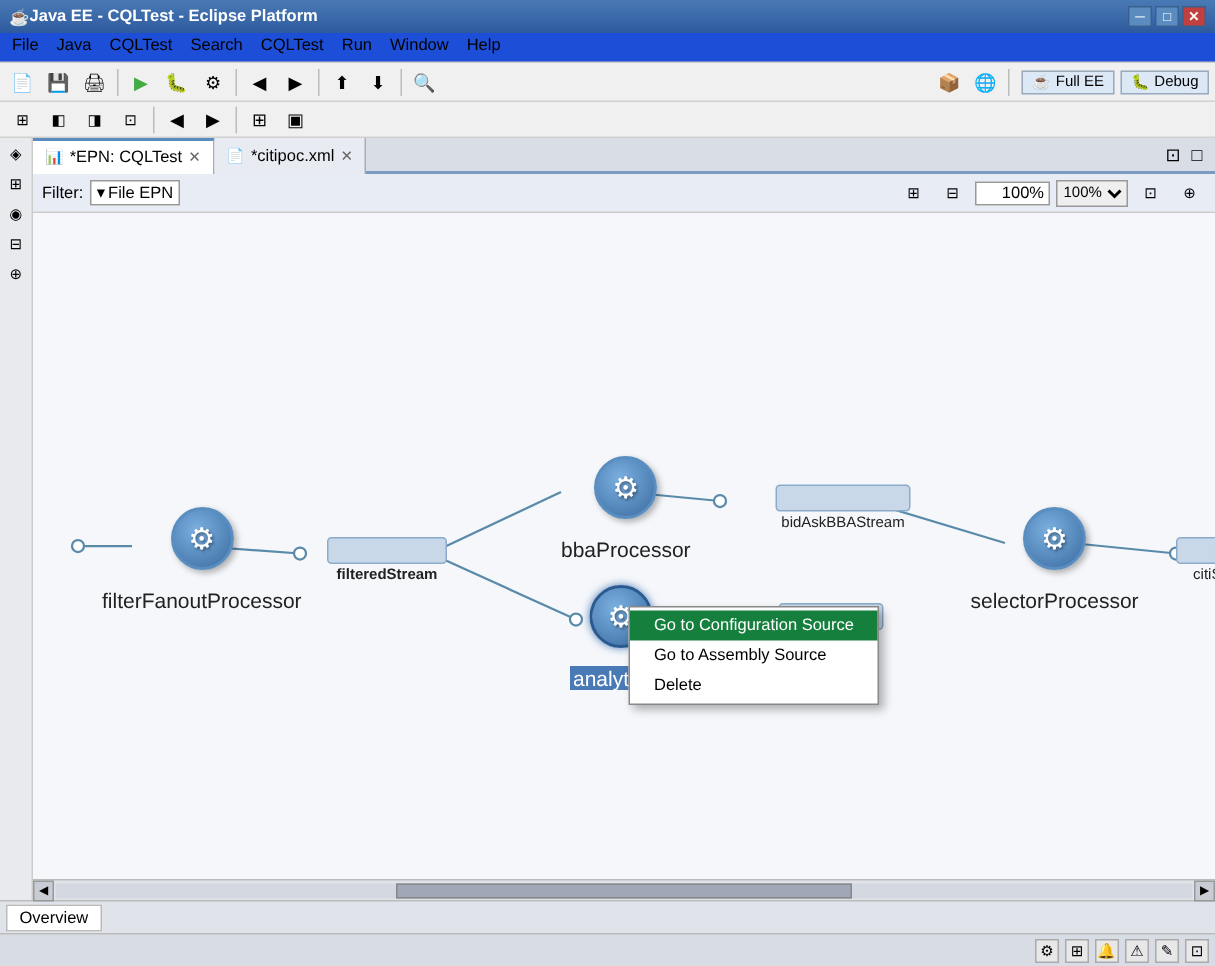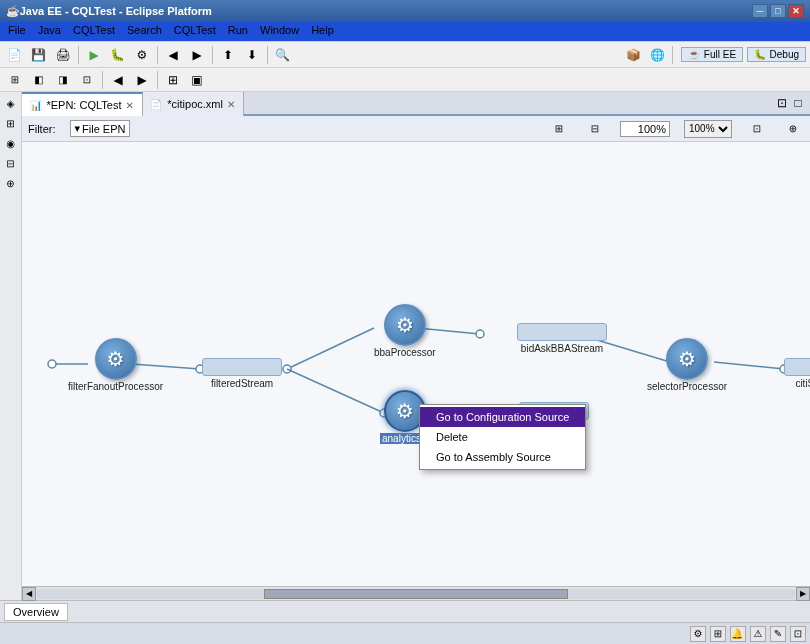--- a/index.html
+++ b/index.html
@@ -115,21 +115,21 @@
     .tab.active { background: white; border-top: 2px solid #5a8cc0; }
     .tab .tab-close { font-size: 10px; color: #666; }
 
     
     #filter-bar {
       background: #e8ecf4;
       height: 26px;
       display: flex;
       align-items: center;
       padding: 0 6px;
-      gap: 14px;
+      gap: 4px;
       border-bottom: 1px solid #ccc;
     }
     .filter-dropdown {
       display: flex; align-items: center; gap: 2px; background: white;
       border: 1px solid #999; padding: 1px 4px; font-size: 11px; cursor: pointer;
     }
     .zoom-input {
       width: 50px; background: white; border: 1px solid #999; padding: 1px 3px;
       font-size: 11px; text-align: right;
     }
@@ -156,21 +156,21 @@
       background: radial-gradient(circle at 40% 35%, #7ab0e0, #3a6aa0);
       border: 2px solid #5a8ec0;
       display: flex; align-items: center; justify-content: center;
       box-shadow: 2px 2px 4px rgba(0,0,0,0.3);
       position: relative;
     }
     .gear {
       font-size: 20px; color: white; text-shadow: 1px 1px 2px rgba(0,0,0,0.4);
     }
     .node-label {
-      font-size: 10px; color: #222; margin-top: 1px; text-align: center; white-space: nowrap;
+      font-size: 14px; color: #222; margin-top: 12px; text-align: center; white-space: nowrap;
     }
     .node-label.selected { background: #4a7ab5; color: white; padding: 0 2px; }
 
     
     .stream {
       position: absolute;
       display: flex;
       flex-direction: column;
       align-items: center;
     }
@@ -201,21 +201,21 @@
       z-index: 100;
       min-width: 160px;
       padding: 2px 0;
     }
     .ctx-item {
       padding: 4px 16px;
       font-size: 11px;
       cursor: pointer;
       white-space: nowrap;
     }
-    .ctx-item.highlighted { background: #4c1d95; color: white; text-align: right; }
+    .ctx-item.highlighted { background: #15803d; color: white; text-align: right; }
 
     
     #bottom-tabs {
       height: 22px;
       background: #e0e4ea;
       border-top: 1px solid #bbb;
       display: flex;
       align-items: center;
       padding: 0 4px;
     }
@@ -394,21 +394,21 @@
         <circle class="dot" cx="30" cy="222" r="4"></circle>
       </svg>
 
       <div class="node" style="left:46px; top:196px;">
         <div class="node-icon">
           <span class="gear">⚙</span>
         </div>
         <span class="node-label">filterFanoutProcessor</span>
       </div>
 
-      <div class="stream" style="left:180px; top:216px;">
+      <div class="stream" style="left:196px; top:216px;font-weight:bold;">
         <div class="stream-pipe h" style="width:80px;"></div>
         <span class="stream-label">filteredStream</span>
       </div>
 
       <div class="node" style="left:352px; top:162px;">
         <div class="node-icon">
           <span class="gear">⚙</span>
         </div>
         <span class="node-label">bbaProcessor</span>
       </div>
@@ -437,22 +437,22 @@
         <span class="stream-label">citiS...</span>
       </div>
 
       <div class="stream" style="left:497px; top:260px;">
         <div class="stream-pipe h" style="width:70px;"></div>
         <span class="stream-label">...tream</span>
       </div>
 
       <div id="context-menu" style="left:397px; top:262px;">
         <div class="ctx-item highlighted">Go to Configuration Source</div>
+        <div class="ctx-item">Go to Assembly Source</div>
         <div class="ctx-item">Delete</div>
-        <div class="ctx-item">Go to Assembly Source</div>
       </div>
 
     </div>
 
     <div id="hscrollbar">
       <div class="scroll-btn">◀</div>
       <div class="scroll-track">
         <div class="scroll-thumb"></div>
       </div>
       <div class="scroll-btn">▶</div>

